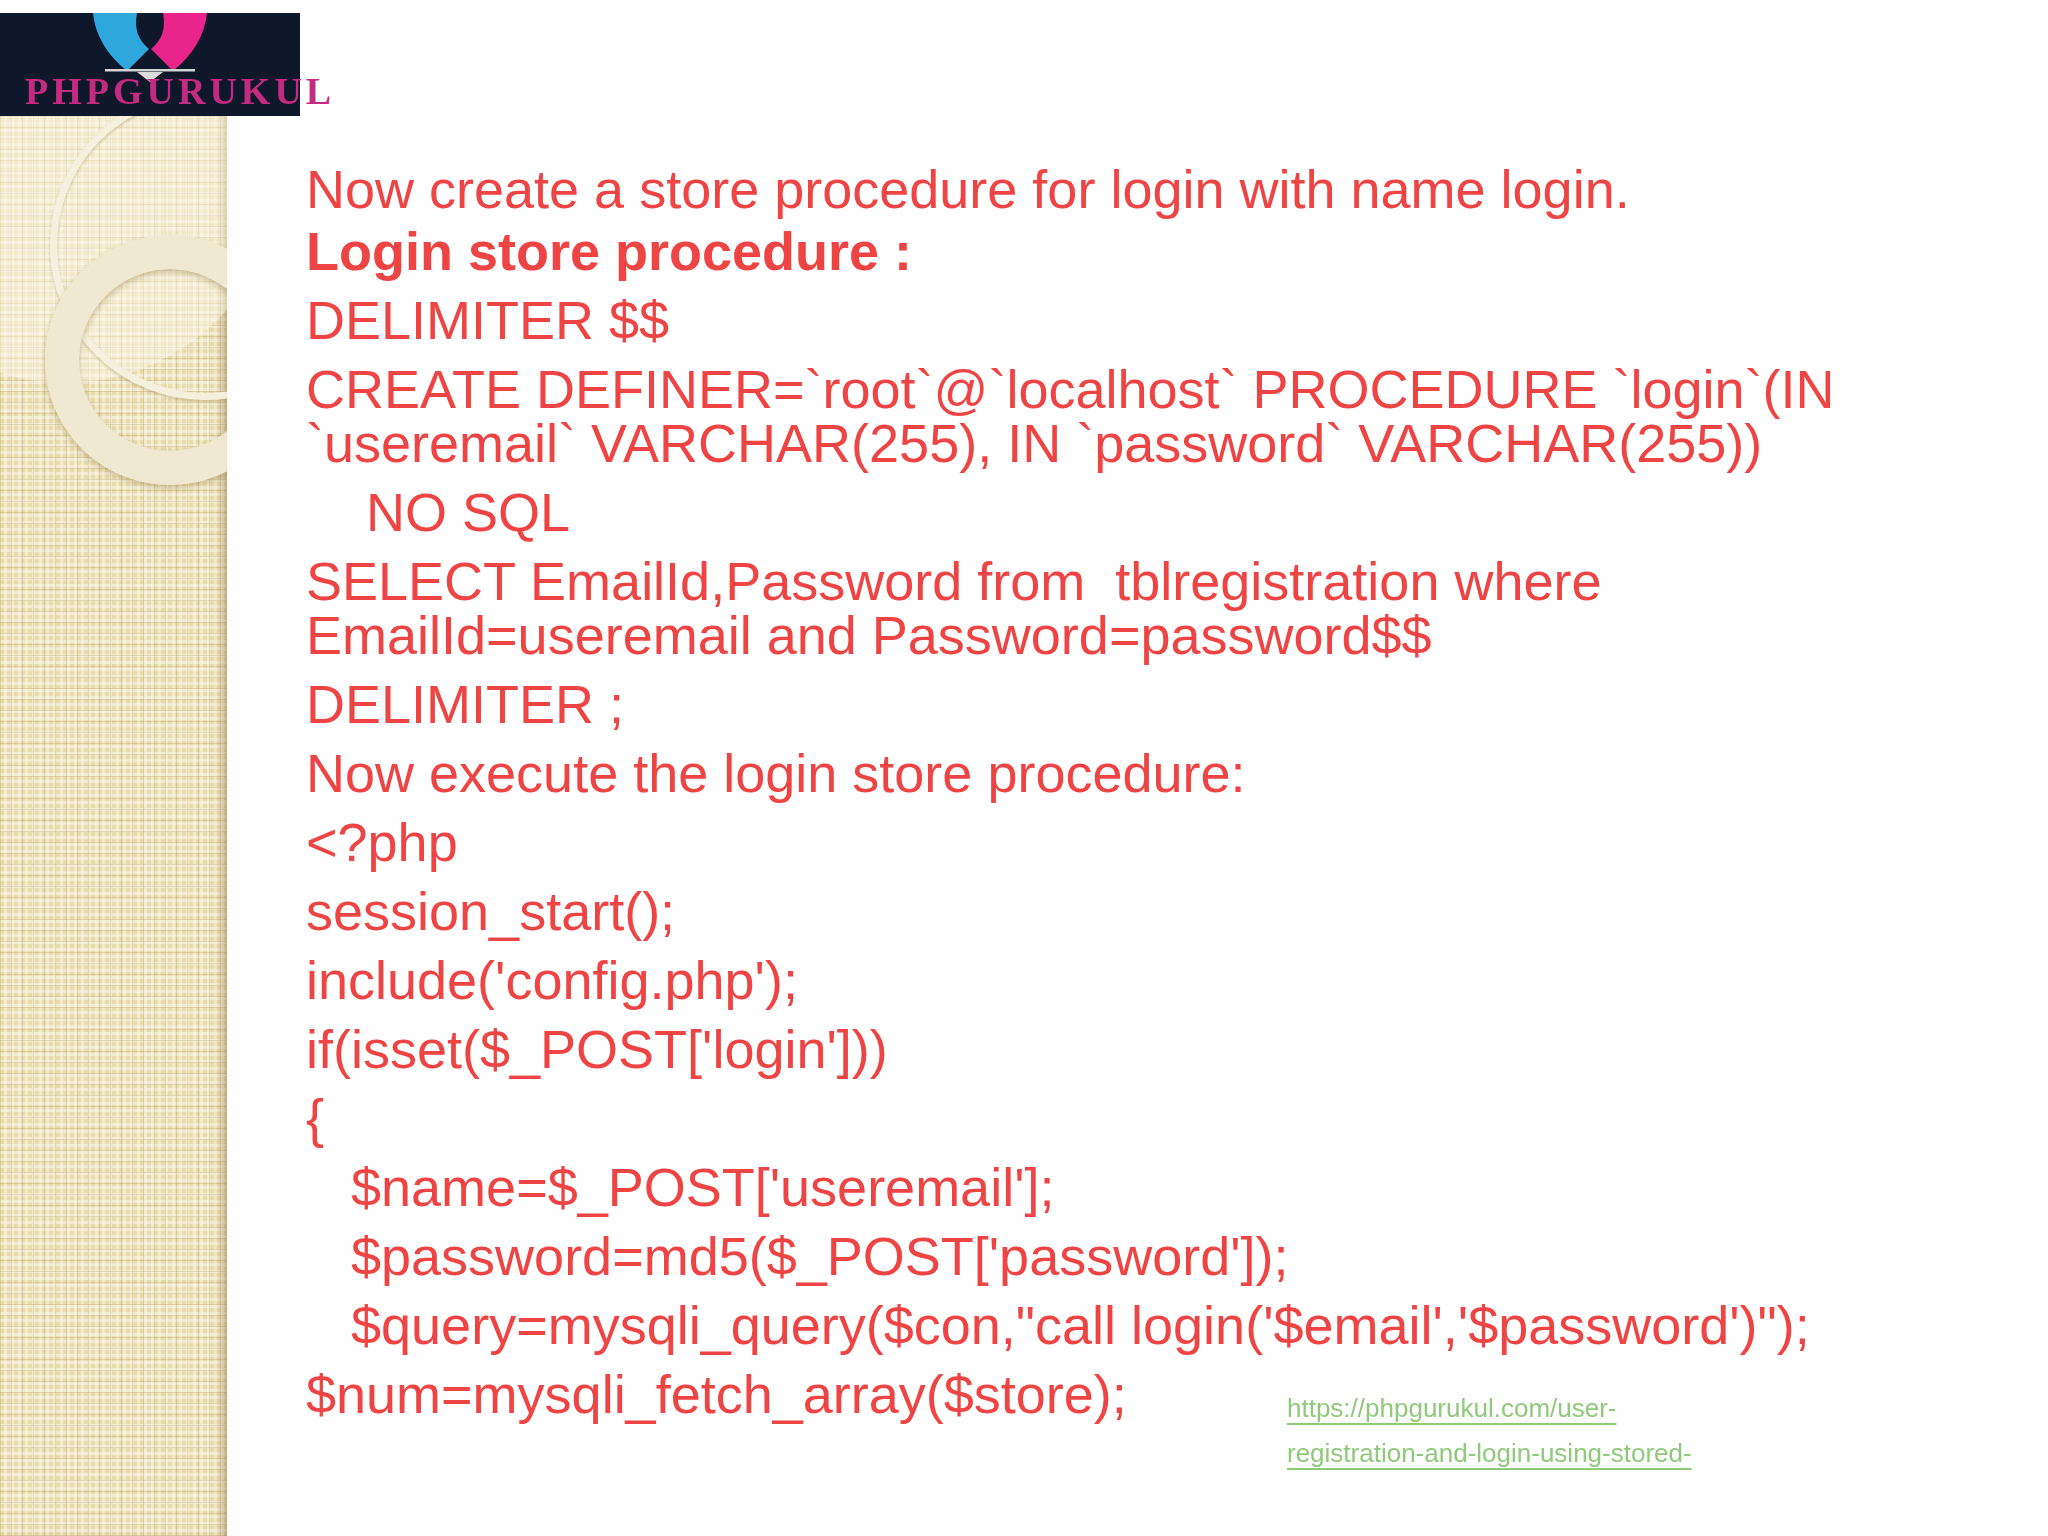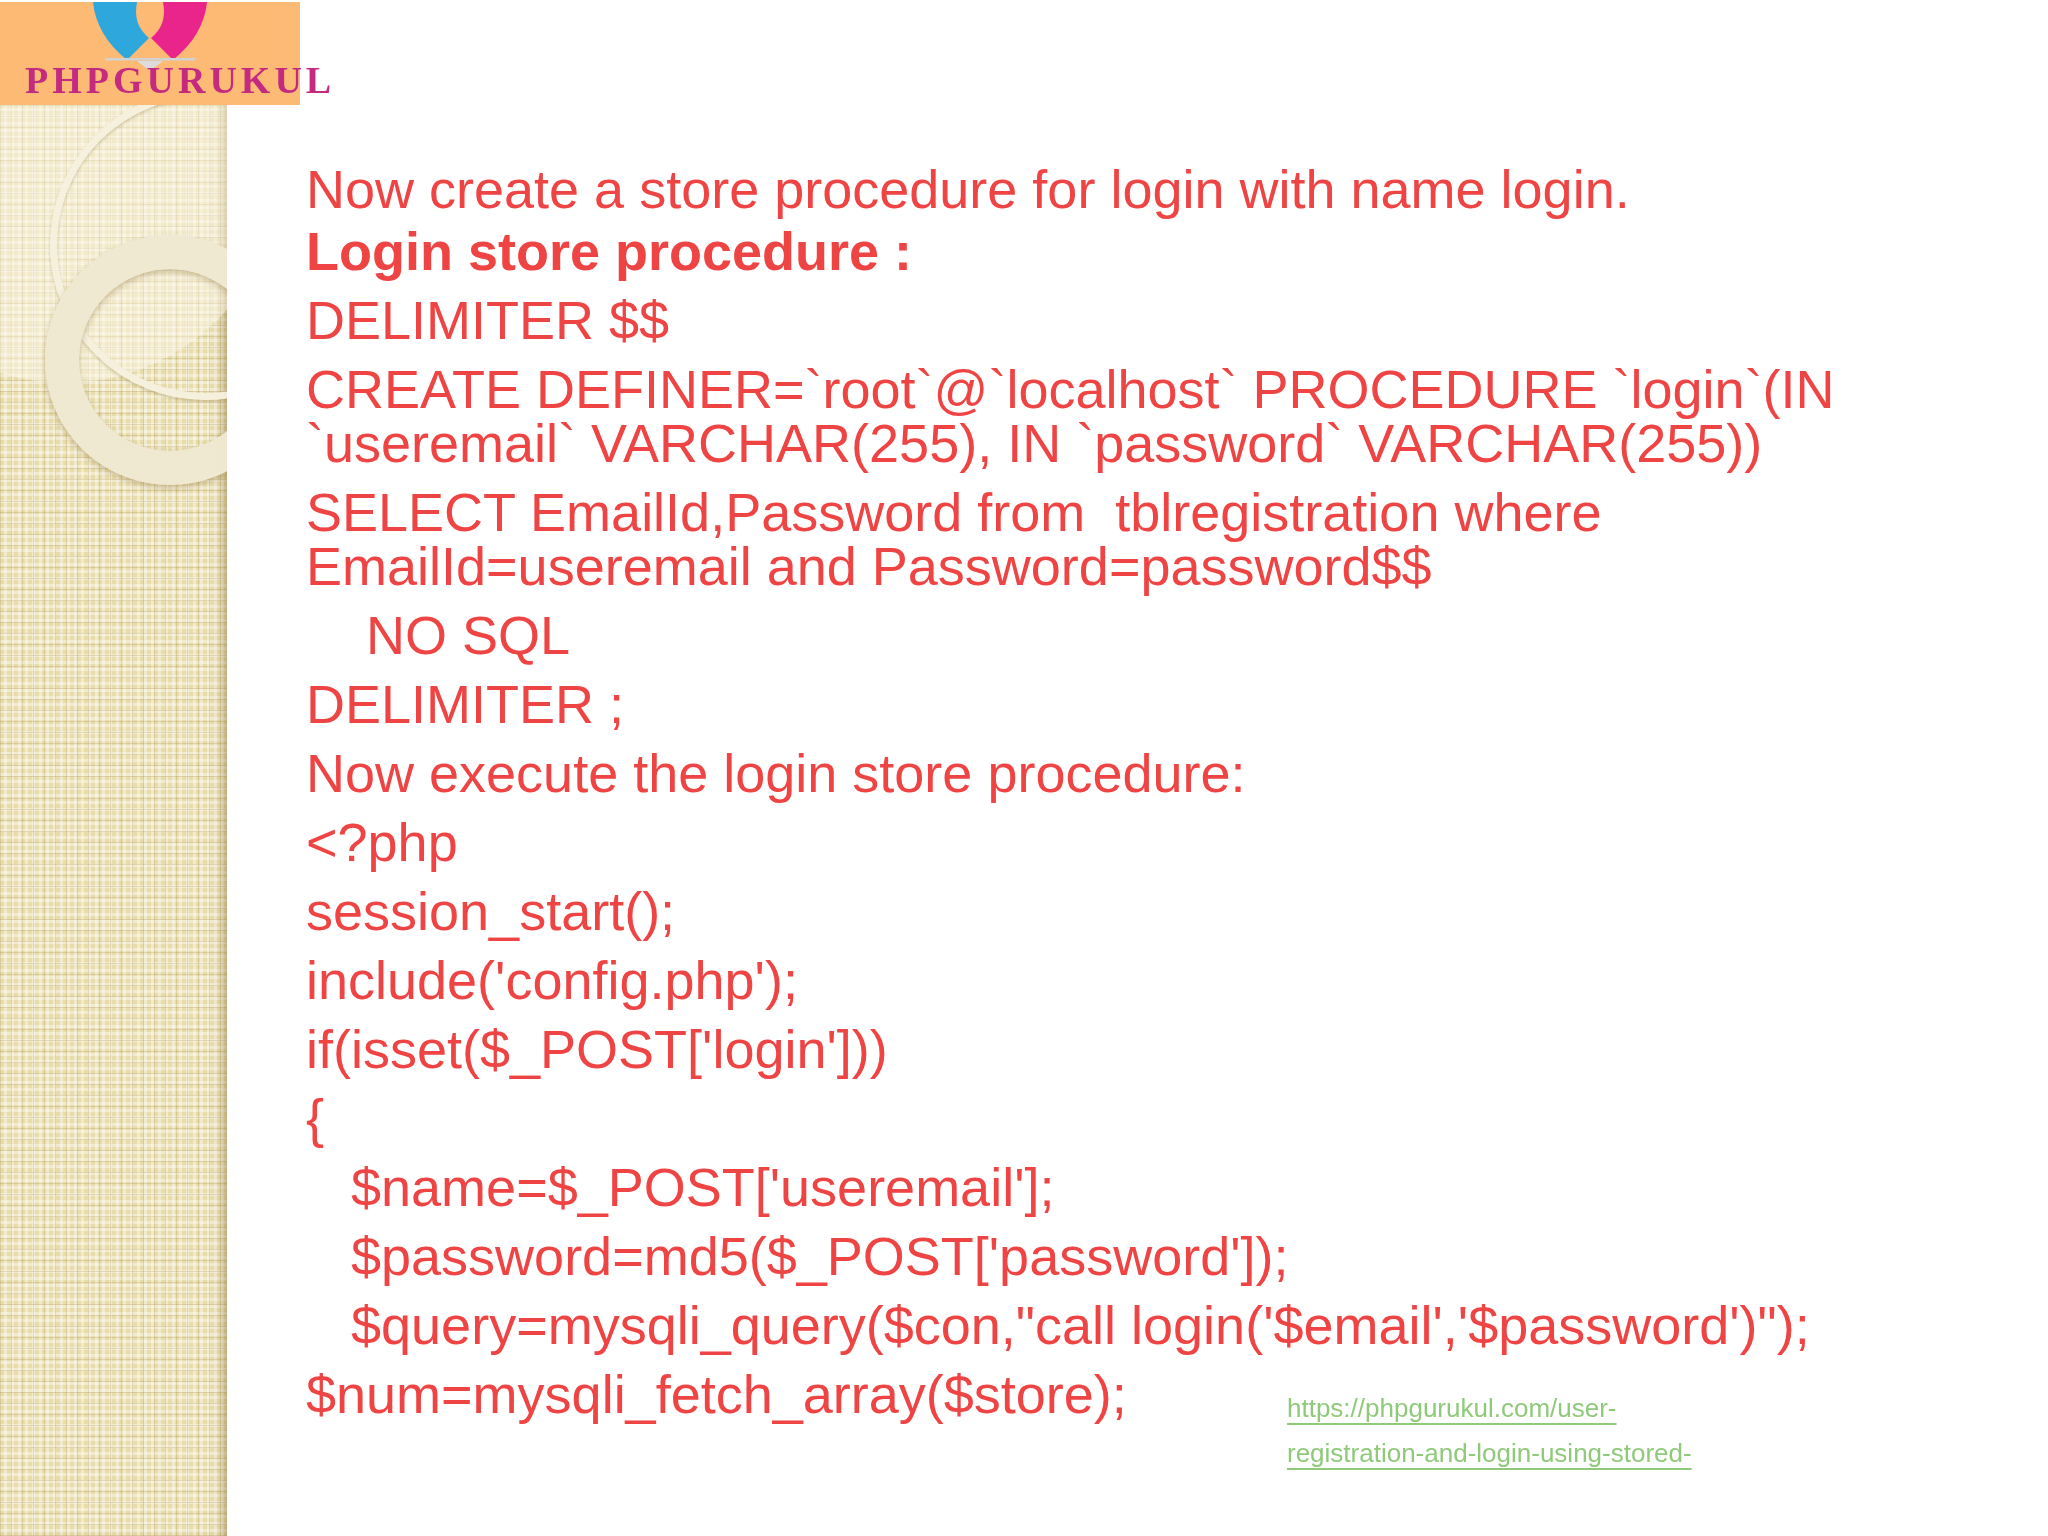--- a/index.html
+++ b/index.html
@@ -34,21 +34,21 @@
     box-shadow:0 2px 3px rgba(150,125,70,0.35), inset 0 2px 3px rgba(150,125,70,0.35);
   }
   .ring-thick {
     position:absolute; left:45px; top:132px; width:250px; height:250px;
     box-sizing:border-box; border-radius:50%;
     border:34px solid rgba(240,232,209,0.97);
     box-shadow:0 3px 6px rgba(150,125,70,0.45), inset 0 3px 6px rgba(150,125,70,0.45);
   }
 
   
-  .logo { position:absolute; left:0; top:2px; width:300px; height:103px; background:#fdba74; }
+  .logo { position:absolute; left:0; top:13px; width:300px; height:103px; background:#0f172a; }
   .logo svg { position:absolute; left:85px; top:0; }
   .wordmark {
     position:absolute; left:25px; top:56px; width:275px;
     font-family:"Liberation Serif","DejaVu Serif",serif;
     font-weight:bold; font-size:38px; letter-spacing:4px;
     color:var(--logo_pink,#c42a80); white-space:nowrap;
   }
 
   
   .slide-text {
@@ -87,22 +87,22 @@
       <path d="M52,59 L78,59 L65,69 Z" fill="#dcdcdc"></path>
     </svg>
     <div class="wordmark">PHPGURUKUL</div>
   </div>
 
   <div class="slide-text">
     <p class="tight">Now create a store procedure for login with name login.</p>
     <p class="tight bold">Login store procedure :</p>
     <p>DELIMITER $$</p>
     <p>CREATE DEFINER=`root`@`localhost` PROCEDURE `login`(IN `useremail` VARCHAR(255), IN `password` VARCHAR(255))</p>
+    <p>    NO SQL</p>
     <p>SELECT EmailId,Password from  tblregistration where EmailId=useremail and Password=password$$</p>
-    <p>    NO SQL</p>
     <p>DELIMITER ;</p>
     <p>Now execute the login store procedure:</p>
     <p>&lt;?php</p>
     <p>session_start();</p>
     <p>include('config.php');</p>
     <p>if(isset($_POST['login']))</p>
     <p>{</p>
     <p>   $name=$_POST['useremail'];</p>
     <p>   $password=md5($_POST['password']);</p>
     <p>   $query=mysqli_query($con,"call login('$email','$password')");</p>

